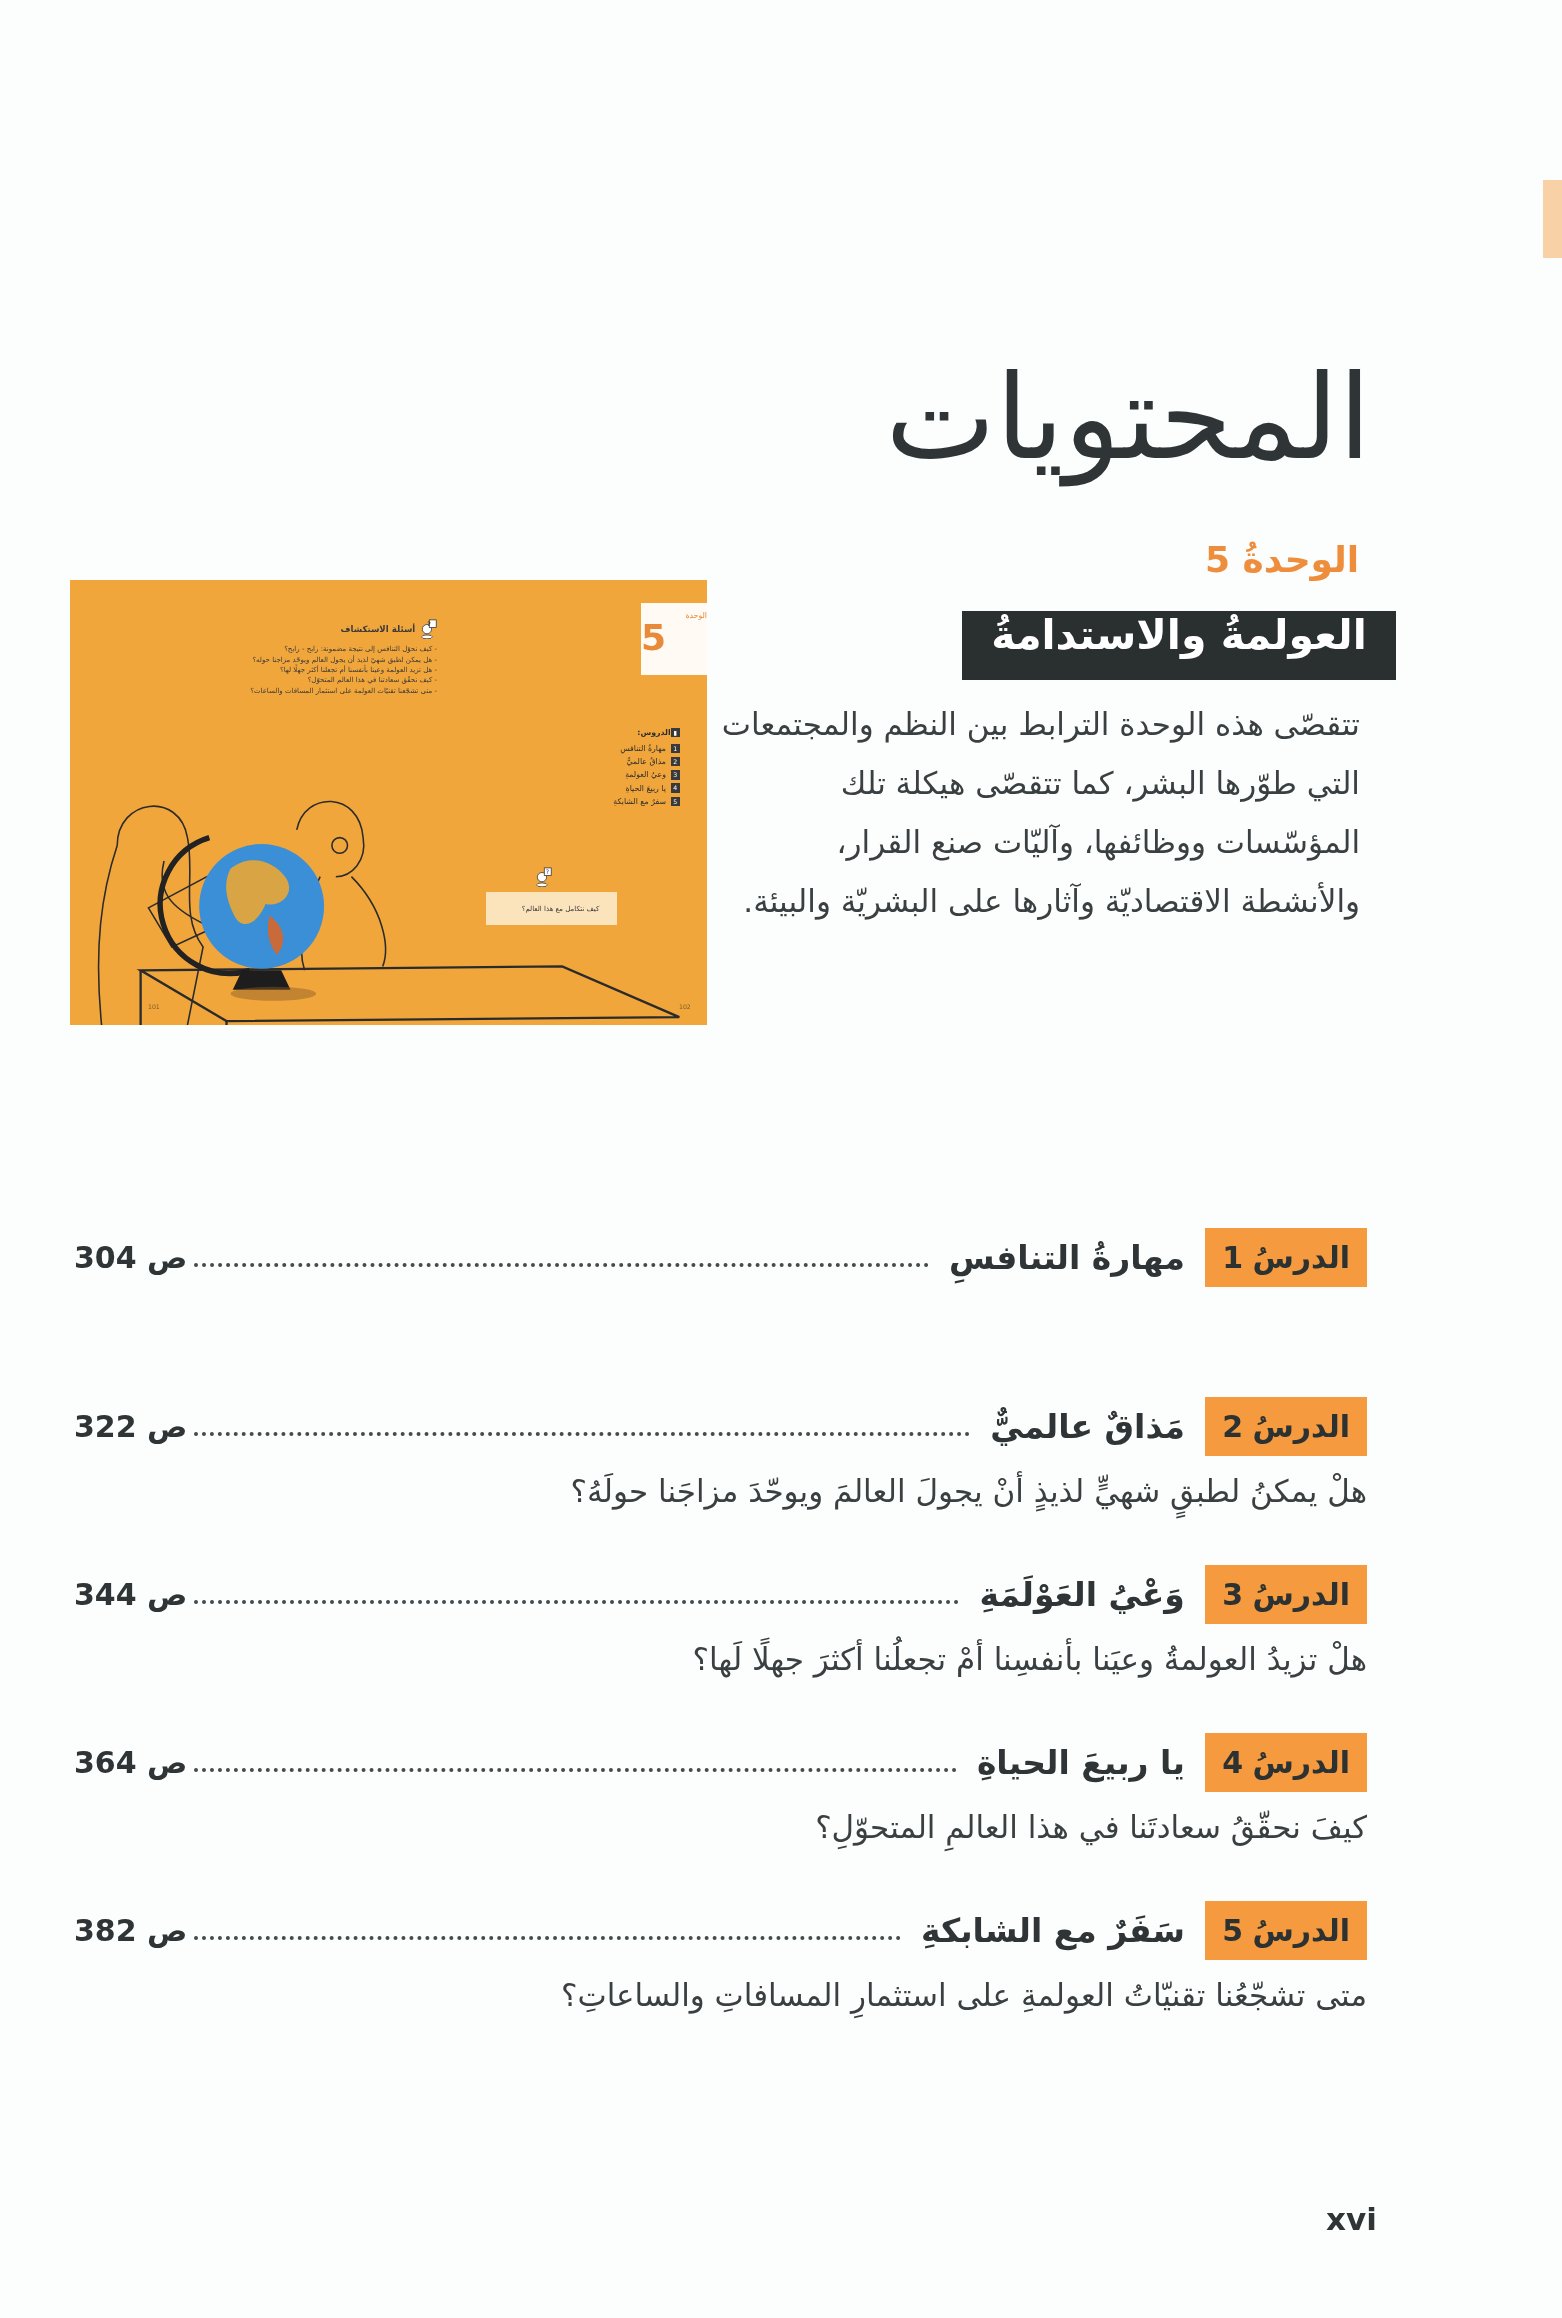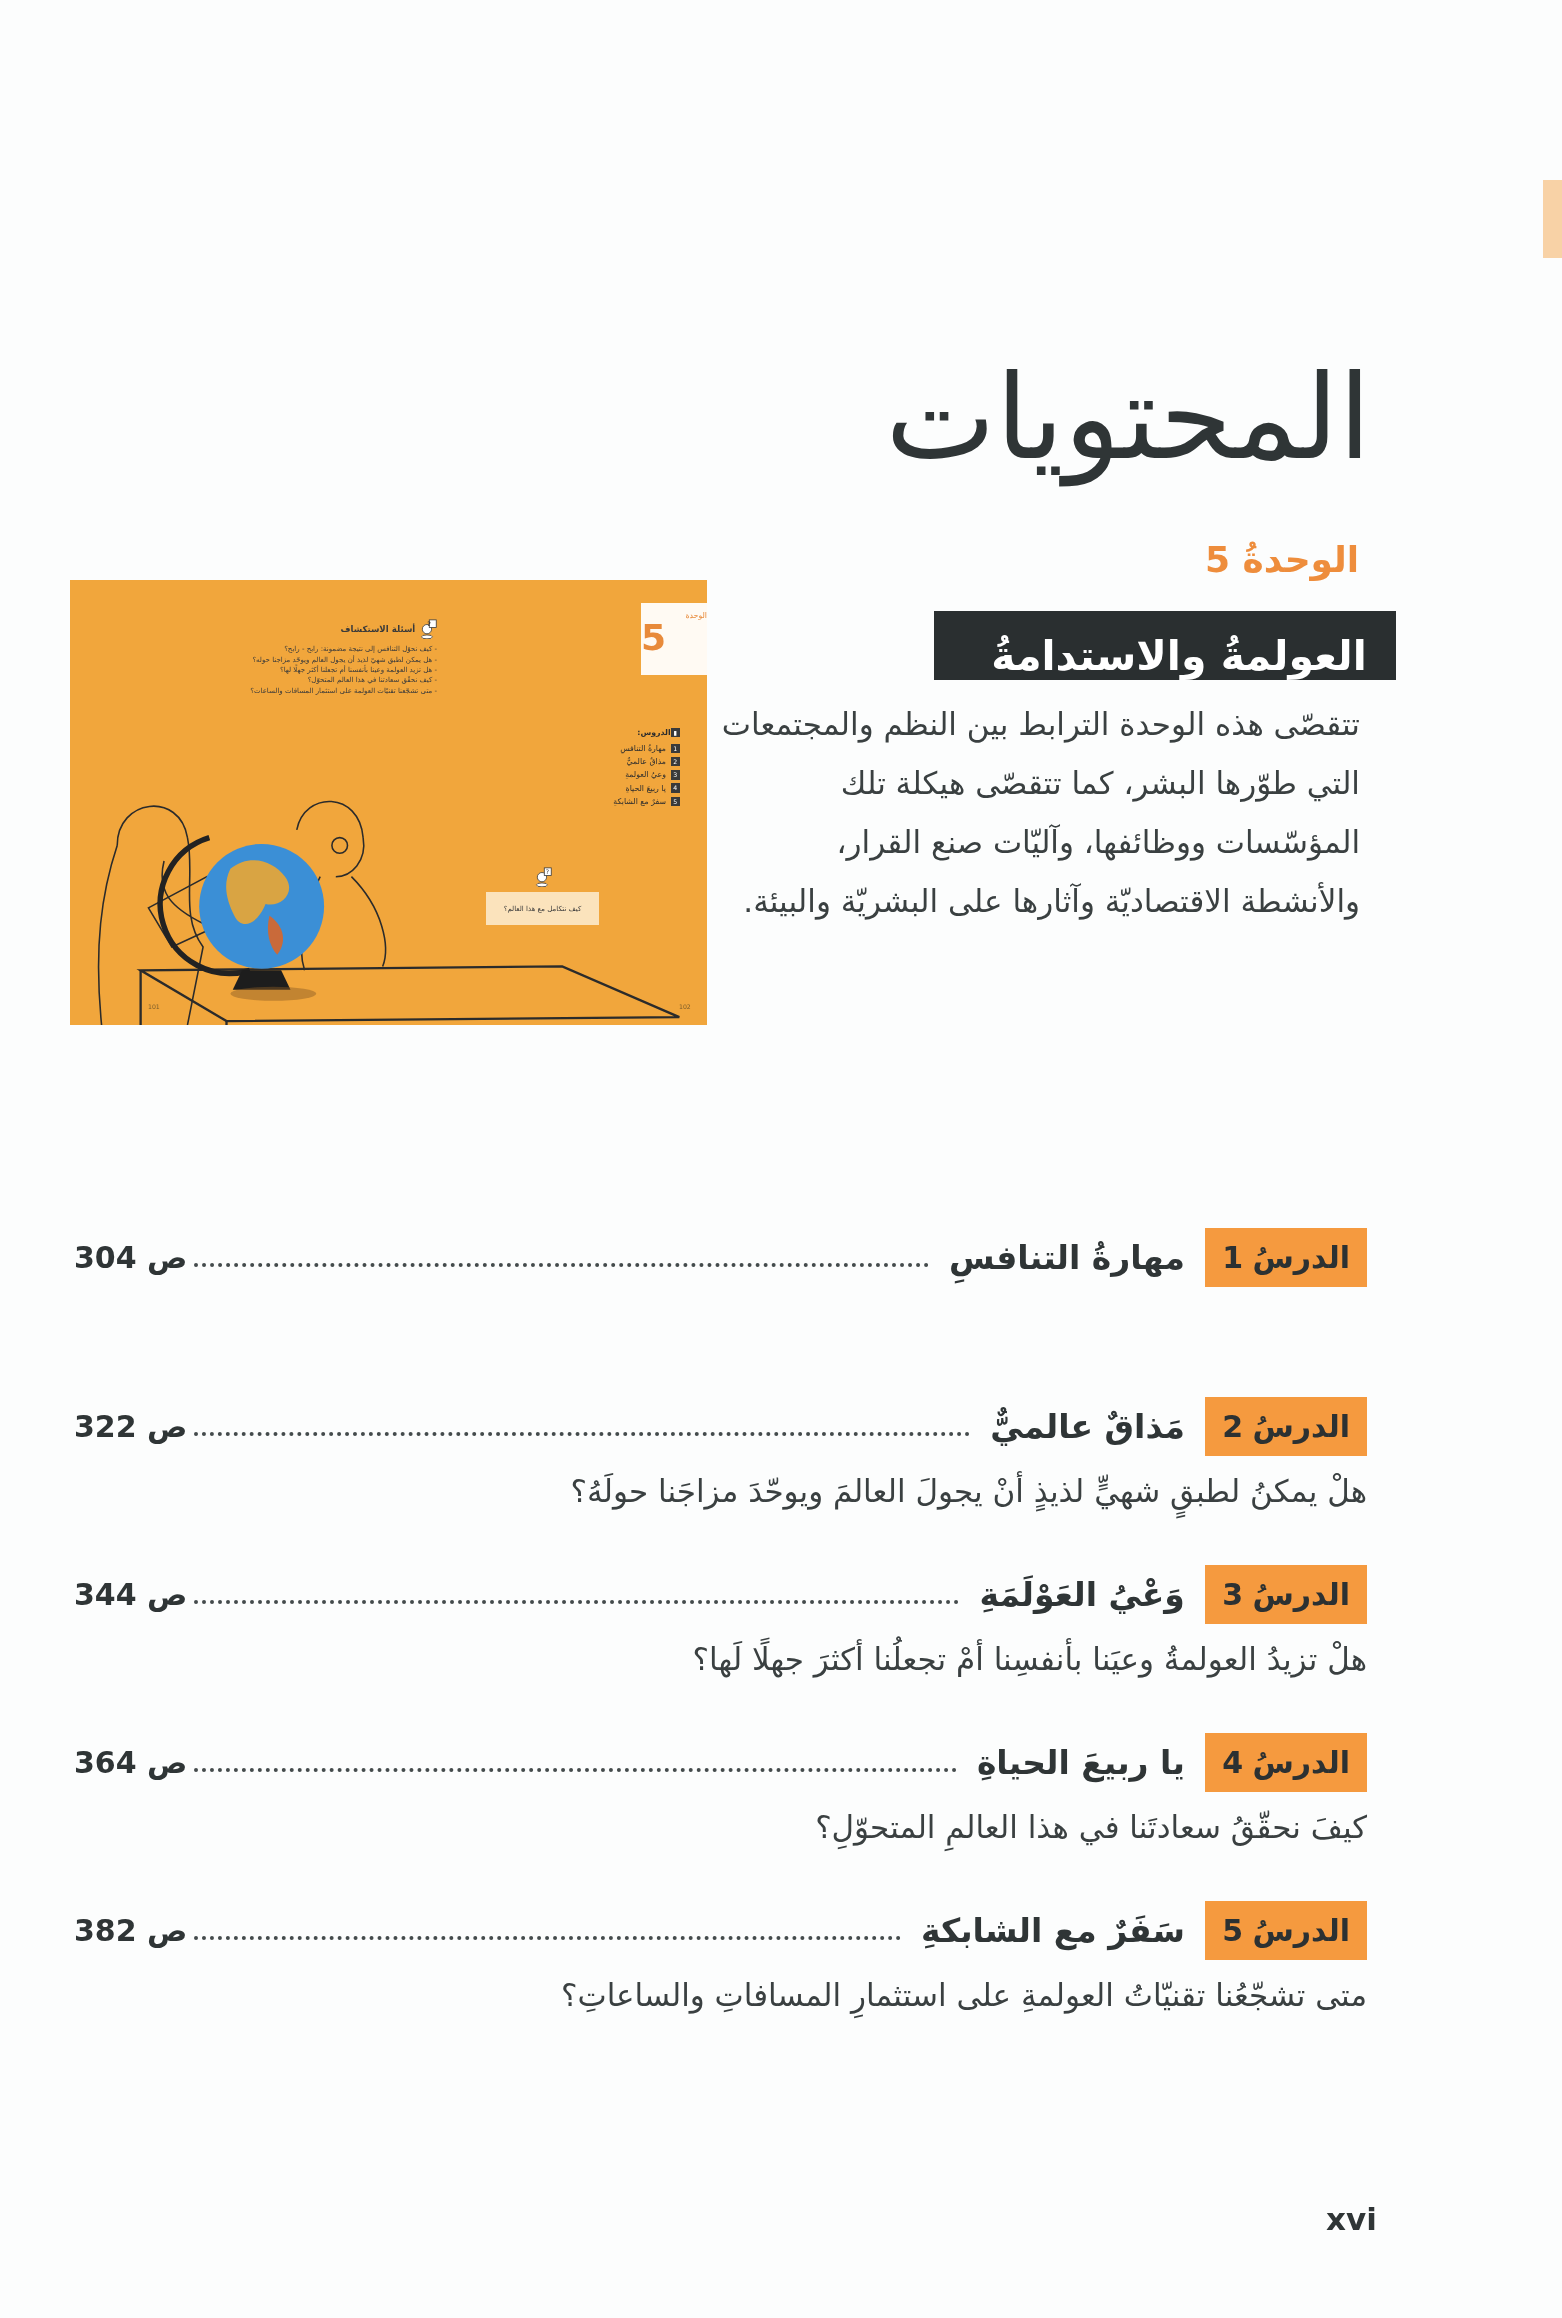--- a/index.html
+++ b/index.html
@@ -13,21 +13,21 @@
     position: absolute; right: 191px; top: 281px; direction: rtl;
     font-size: 117px; font-weight: normal; color: #2f3536; line-height: 1;
   }
   .unit-label {
     position: absolute; right: 203px; top: 539px; direction: rtl;
     font-size: 36px; font-weight: bold; color: #ee8d3c;
   }
   .unit-title {
     position: absolute; right: 166px; top: 611px; width: 434px; height: 69px;
     background: #2a2f30; color: #ffffff; direction: rtl;
-    font-size: 41px; font-weight: bold; display: flex; align-items: flex-end; justify-content: center; padding-left: 28px;
+    font-size: 41px; font-weight: bold; display: flex; align-items: flex-start; justify-content: center;
   }
   .unit-desc {
     position: absolute; right: 202px; top: 695px; width: 641px; direction: rtl; text-align: right;
     font-size: 31px; line-height: 59px; color: #3a4041;
   }
   
   .preview {
     position: absolute; left: 70px; top: 580px; width: 637px; height: 445px;
     background: #f1a63c; overflow: hidden;
   }
@@ -36,21 +36,21 @@
   .pv-unitbox .num { font-size: 36px; font-weight: bold; color: #e88a3a; line-height: 1; }
   .pv-title { position: absolute; right: 78px; top: 31px; direction: rtl; font-size: 31px; font-weight: bold; color: #2d2d2d; line-height: 50px; text-align: right; }
   .pv-lessons { position: absolute; right: 27px; top: 148px; direction: rtl; font-size: 7.8px; color: #2d2d2d; }
   .pv-lessons .head { font-weight: bold; margin-bottom: 6.2px; display: flex; align-items: center; gap: 0; }
   .pv-lessons .row { display: flex; align-items: center; gap: 4.7px; margin-bottom: 3.9px; }
   .pv-lessons .n { width: 9.4px; height: 9.4px; background: #3a3a3a; color: #fff; font-size: 6.2px; text-align: center; line-height: 9.4px; }
   .pv-q { position: absolute; left: 109px; top: 39px; width: 258px; direction: rtl; font-size: 7px; color: #3a3a3a; }
   .pv-q .head { font-weight: bold; font-size: 8.6px; margin-bottom: 6.2px; display: flex; align-items: center; gap: 4.7px; }
   .pv-q .item { margin-bottom: 2.3px; }
   .pv-kid { width: 17px; height: 20.3px; display: inline-block; }
-  .pv-box { position: absolute; left: 416px; top: 312px; width: 113px; height: 33px; background: #fbe3bc; direction: rtl; font-size: 7px; color: #3a3a3a; display: flex; align-items: center; justify-content: center; }
+  .pv-box { position: absolute; left: 416px; top: 312px; width: 113px; height: 33px; background: #fbe3bc; direction: rtl; font-size: 7px; color: #3a3a3a; display: flex; align-items: center; justify-content: center; padding-left: 18px; }
   .pv-pagenum { position: absolute; font-size: 6.2px; color: #7a5c2a; top: 423px; }
   .pv-art { position: absolute; left: 0; top: 0; }
   
   .lesson { position: absolute; left: 74px; right: 195px; direction: rtl; }
   .lesson .head { display: flex; align-items: center; height: 59px; }
   .badge {
     background: #f59a3f; color: #2c3132; font-weight: bold; font-size: 30px;
     height: 59px; display: flex; align-items: center; padding: 0 17px; margin-left: 20.3px; white-space: nowrap;
   }
   .badge .num { margin-right: 9.4px; }

